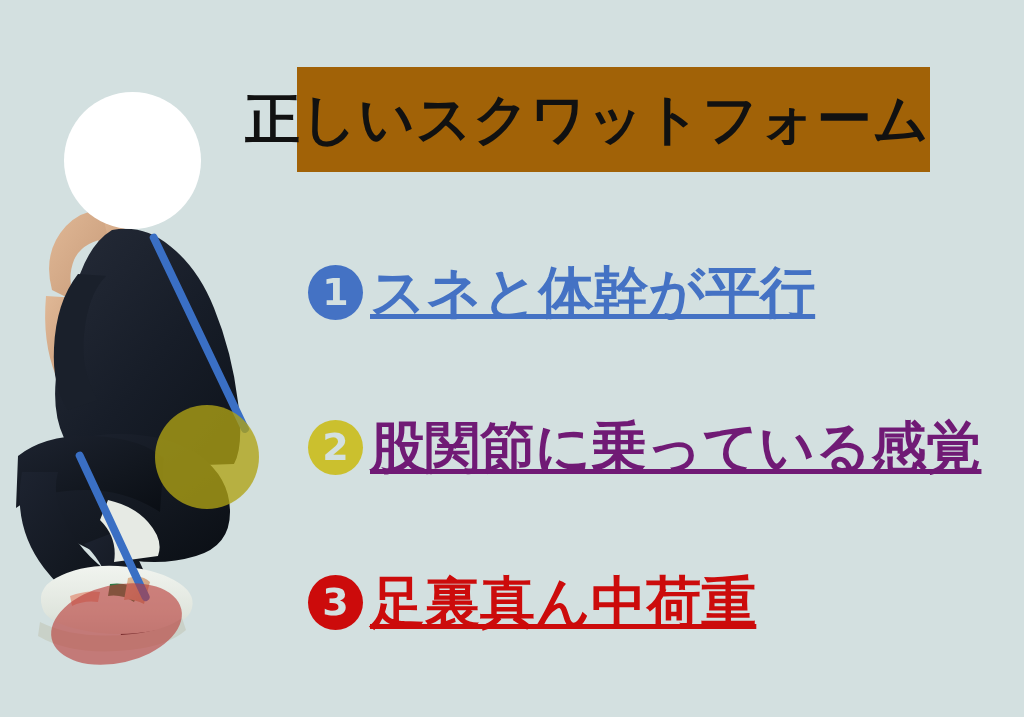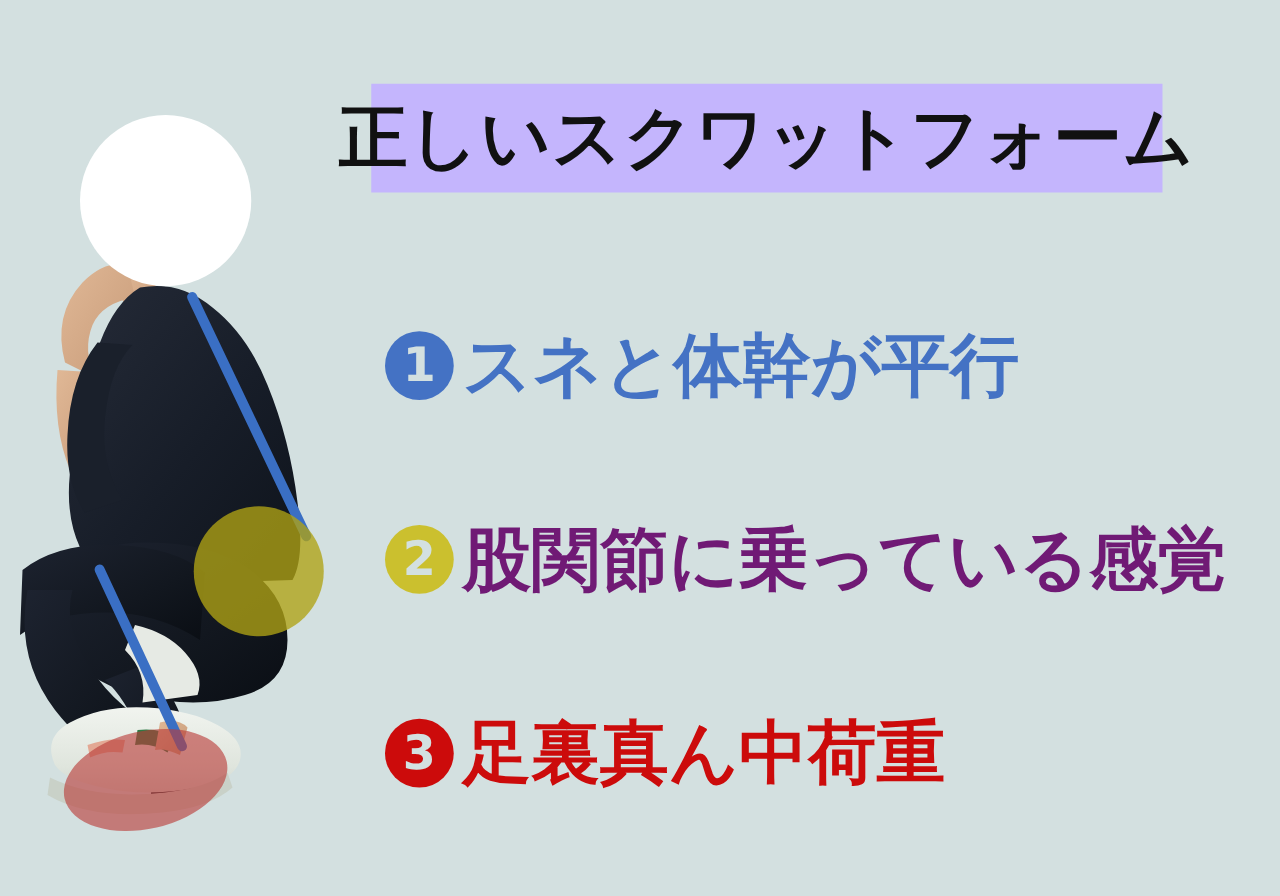--- a/index.html
+++ b/index.html
@@ -95,25 +95,25 @@
     transform: rotate(-13deg);
     z-index: 8;
   }
 
   
   .title-box {
     position: absolute;
     left: 297px;
     top: 67px;
     width: 633px;
-    height: 87px;
-    background: #c4b5fd;
+    height: 105px;
+    background: #a16207;
     display: flex;
     align-items: center;
-    justify-content: center;
+    justify-content: flex-end;
   }
   .title-text {
     font-size: 55px;
     font-weight: 700;
     letter-spacing: 1px;
     color: #111111;
     white-space: nowrap;
     line-height: 1;
   }
 
@@ -140,20 +140,21 @@
     font-weight: 700;
     line-height: 55px;
     text-align: center;
     margin-right: 7px;
   }
   .point-label {
     font-size: 55px;
     font-weight: 700;
     line-height: 1;
     letter-spacing: 0px;
+    text-decoration: underline;
   }
   .p1 .point-num { background: #4472c4; }
   .p1 .point-label { color: #4472c4; }
   .p2 .point-num { background: #cbc02e; }
   .p2 .point-label { color: #701a75; }
   .p3 .point-num { background: #cc0b0b; }
   .p3 .point-label { color: #cc0b0b; }
 </style>
 </head>
 <body>

